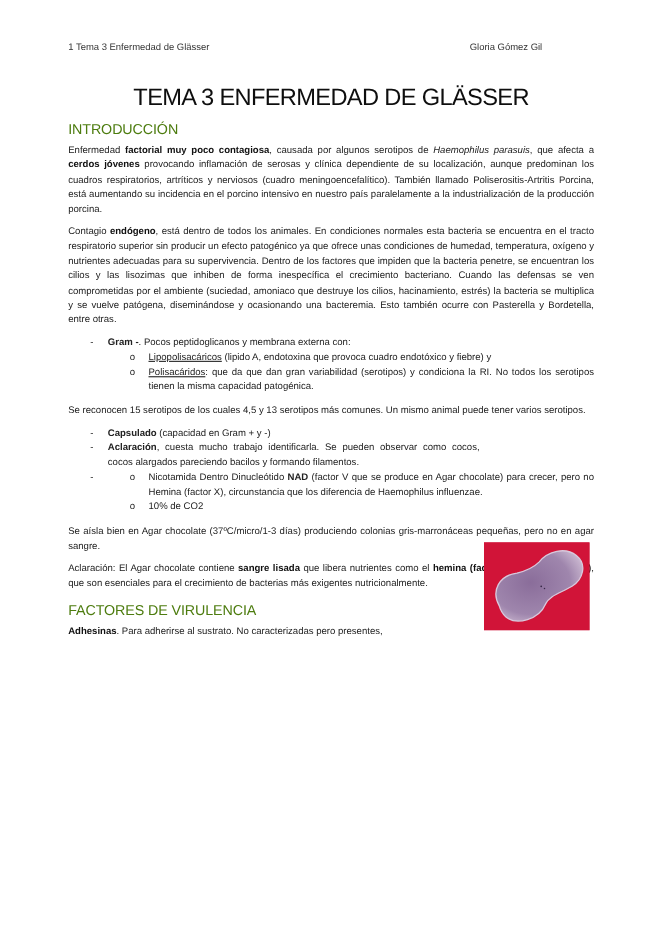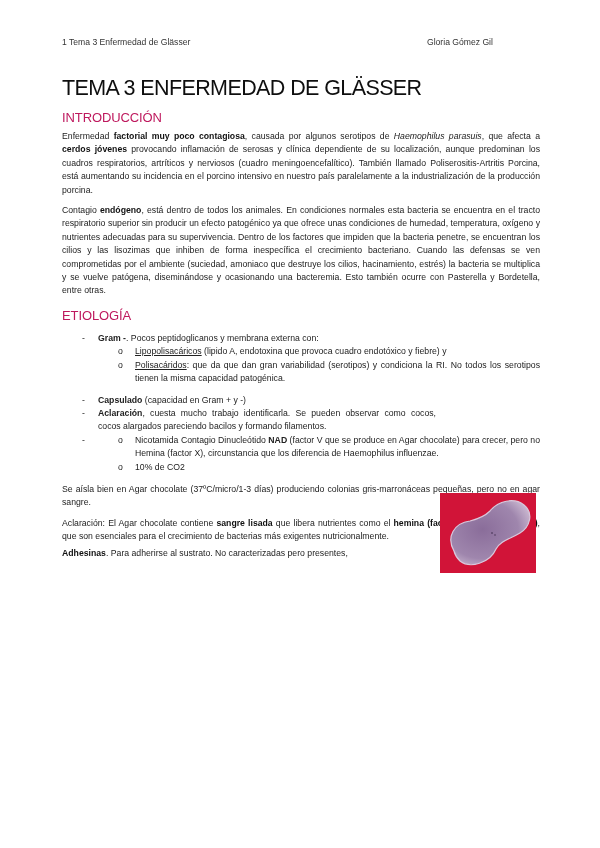--- a/index.html
+++ b/index.html
@@ -10,24 +10,24 @@
   }
   .page-header {
     position: absolute; top: 37px; left: 62px; width: 478px;
     font-size: 8.6px; color: #333;
   }
   .page-header .left { position: absolute; left: 0; top: 0; text-align: center; }
   .page-header .right { position: absolute; left: 365px; top: 0; }
   .content { position: absolute; left: 62px; top: 74px; width: 478px; }
   h1.doc-title {
     margin: 0; font-weight: normal; font-size: 21.5px; letter-spacing: -0.6px;
-    color: #0e0e0e; line-height: 28px;
+    color: #0e0e0e; line-height: 28px; text-align: center;
   }
   h2.section {
-    margin: 0; font-weight: normal; font-size: 13px; color: #be185d;
+    margin: 0; font-weight: normal; font-size: 13px; color: #4d7c0f;
     line-height: 18px; letter-spacing: -0.1px;
   }
   p.para {
     margin: 0; font-size: 8.7px; line-height: 13.4px; text-align: justify;
     color: #222;
   }
   p.para b { font-weight: bold; color: #111; }
   p.para i { }
   .u { text-decoration: underline; }
   ul.dash { list-style: none; margin: 0; padding: 0; }
@@ -56,69 +56,70 @@
 </div>
 
 <div class="content">
   <h1 class="doc-title">TEMA 3 ENFERMEDAD DE GLÄSSER</h1>
 
   <h2 class="section" style="margin-top:7px;">INTRODUCCIÓN</h2>
   <p class="para" style="margin-top:3px;"><span>Enfermedad </span><b>factorial muy poco contagiosa</b><span>, causada por algunos serotipos de </span><i>Haemophilus parasuis</i><span>, que afecta a </span><b>cerdos jóvenes</b><span> provocando inflamación de serosas y clínica dependiente de su localización, aunque predominan los cuadros respiratorios, artríticos y nerviosos (cuadro meningoencefalítico). También llamado Poliserositis-Artritis Porcina, está aumentando su incidencia en el porcino intensivo en nuestro país paralelamente a la industrialización de la producción porcina.</span></p>
 
   <p class="para" style="margin-top:7px;"><span>Contagio </span><b>endógeno</b><span>, está dentro de todos los animales. En condiciones normales esta bacteria se encuentra en el tracto respiratorio superior sin producir un efecto patogénico ya que ofrece unas condiciones de humedad, temperatura, oxígeno y nutrientes adecuadas para su supervivencia. Dentro de los factores que impiden que la bacteria penetre, se encuentran los cilios y las lisozimas que inhiben de forma inespecífica el crecimiento bacteriano. Cuando las defensas se ven comprometidas por el ambiente (suciedad, amoniaco que destruye los cilios, hacinamiento, estrés) la bacteria se multiplica y se vuelve patógena, diseminándose y ocasionando una bacteremia. Esto también ocurre con Pasterella y Bordetella, entre otras.</span></p>
 
-  <h2 class="section" style="margin-top:9px;">ETIOLOGÍA</h2>
 
   <ul class="dash" style="margin-top:7px;">
     <li>
       <span class="mk">-</span>
       <b>Gram -</b><span>. Pocos peptidoglicanos y membrana externa con:</span>
       <ul class="circ" style="margin-left:-36px;">
         <li style="padding-left:73px;">
           <span class="mk" style="left:56px;">o</span>
           <span class="u">Lipopolisacáricos</span><span> (lipido A, endotoxina que provoca cuadro endotóxico y fiebre) y</span>
         </li>
         <li style="padding-left:73px;">
           <span class="mk" style="left:56px;">o</span>
           <span class="u">Polisacáridos</span><span>: que da que dan gran variabilidad (serotipos) y condiciona la RI. No todos los serotipos tienen la misma capacidad patogénica.</span>
         </li>
       </ul>
     </li>
   </ul>
 
+  <p class="para" style="margin-top:7px;">Se reconocen 15 serotipos de los cuales 4,5 y 13 serotipos más comunes. Un mismo animal puede tener varios serotipos.</p>
 
   <ul class="dash" style="margin-top:8px; width:374px;">
     <li>
       <span class="mk">-</span>
       <b>Capsulado</b><span> (capacidad en Gram + y -)</span>
     </li>
     <li>
       <span class="mk">-</span>
       <b>Aclaración</b><span>, cuesta mucho trabajo identificarla. Se pueden observar como cocos, cocos alargados pareciendo bacilos y formando filamentos.</span>
     </li>
     <li>
       <span class="mk">-</span>
     </li>
   </ul>
 
   <ul class="circ">
     <li style="padding-left:73px;">
       <span class="mk" style="left:56px;">o</span>
-      <span>Nicotamida Contagio Dinucleótido </span><b>NAD</b><span> (factor V que se produce en Agar chocolate) para crecer,  pero no Hemina (factor X), circunstancia que los diferencia de Haemophilus influenzae.</span>
+      <span>Nicotamida Dentro Dinucleótido </span><b>NAD</b><span> (factor V que se produce en Agar chocolate) para crecer,  pero no Hemina (factor X), circunstancia que los diferencia de Haemophilus influenzae.</span>
     </li>
     <li style="padding-left:73px;">
       <span class="mk" style="left:56px;">o</span>
       <span>10% de CO2</span>
     </li>
   </ul>
 
   <p class="para" style="margin-top:9px;">Se aísla bien en Agar chocolate (37ºC/micro/1-3 días) produciendo colonias gris-marronáceas pequeñas, pero no en agar sangre.</p>
 
   <p class="para" style="margin-top:7px;"><span>Aclaración: El Agar chocolate contiene </span><b>sangre lisada</b><span> que libera nutrientes como el </span><b>hemina (factor X)</b><span> y </span><b>NAD (factor V)</b><span>, que son esenciales para el crecimiento de bacterias más exigentes nutricionalmente.</span></p>
 
+  <h2 class="section" style="margin-top:9px;">FACTORES DE VIRULENCIA</h2>
   <p class="para" style="margin-top:3px;"><b>Adhesinas</b><span>. Para adherirse al sustrato. No caracterizadas pero presentes,</span></p>
 </div>
 
 <div class="bact-img" title="micrografía de bacteria pleomórfica sobre fondo rojo">
   <svg width="96" height="80" viewBox="0 0 96 80">
     <defs>
       <radialGradient id="cellg" cx="40%" cy="45%" r="65%">
         <stop offset="0%" stop-color="#8a6d9a"></stop>
         <stop offset="70%" stop-color="#9f86ad"></stop>
         <stop offset="100%" stop-color="#c9b6cf"></stop>

